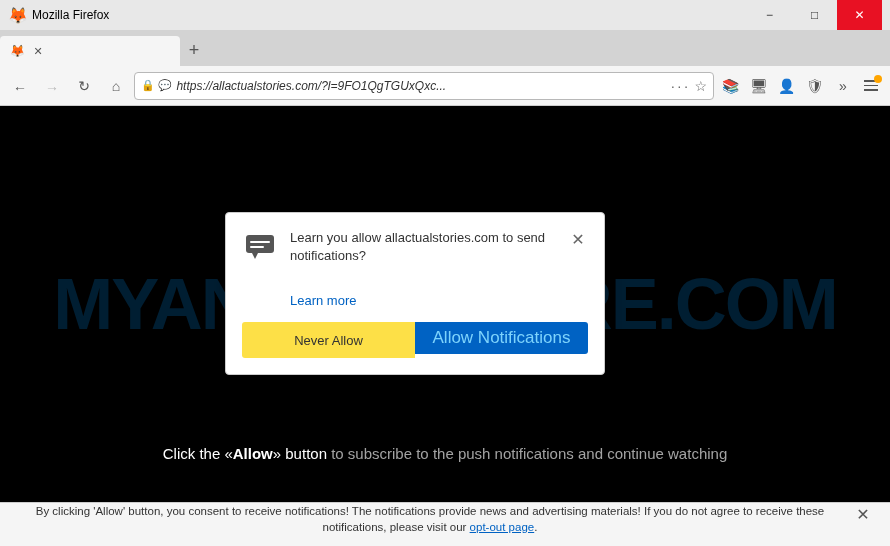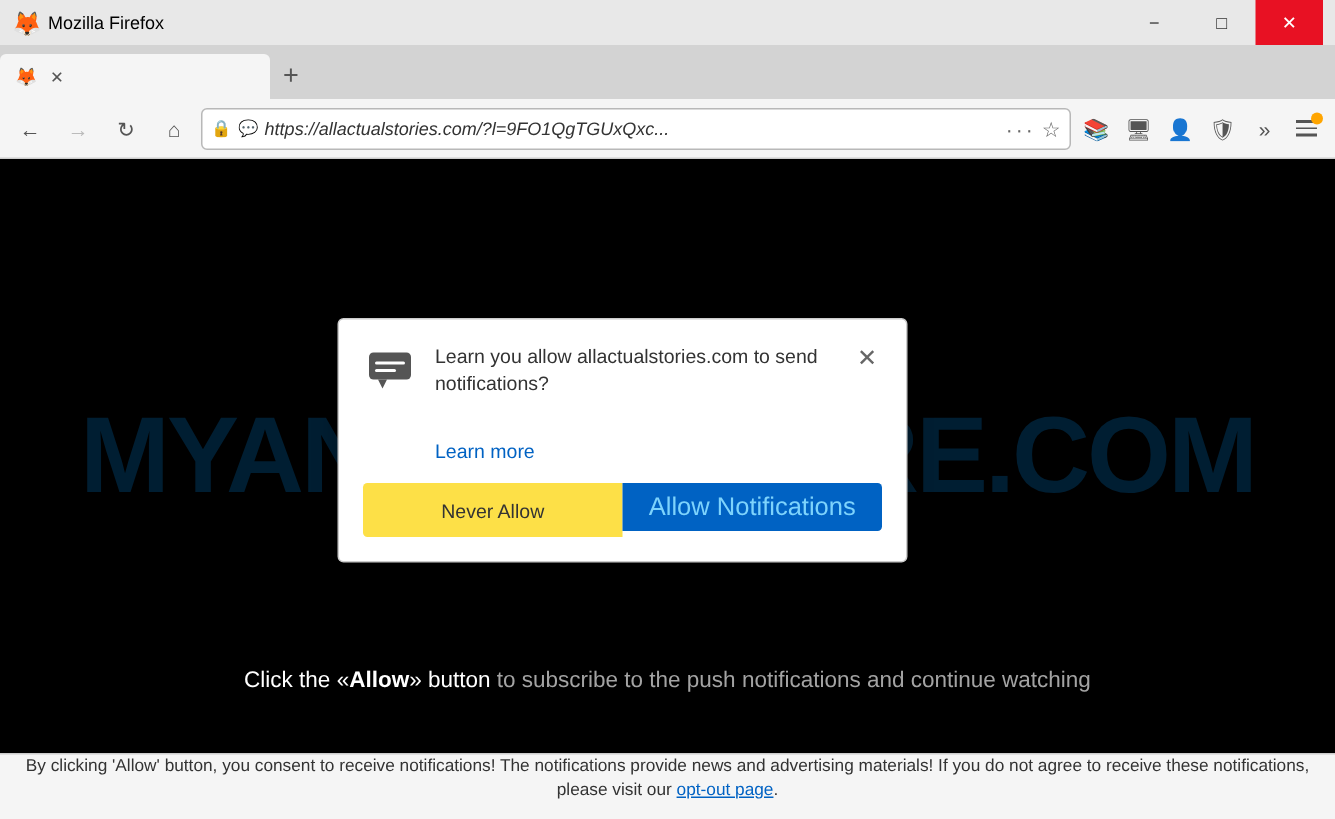--- a/index.html
+++ b/index.html
@@ -320,21 +320,20 @@
       border-top: 1px solid #ccc;
       display: flex;
       align-items: flex-start;
       padding: 0 16px;
       font-size: 11.5px;
       color: #333;
       gap: 8px;
       position: absolute;
       bottom: 0;
       left: 0;
-      flex-direction: column;
     }
     .bottom-text {
       flex: 1;
       text-align: center;
       line-height: 1.4;
     }
     .bottom-link {
       color: #0062c3;
       text-decoration: underline;
       cursor: pointer;

